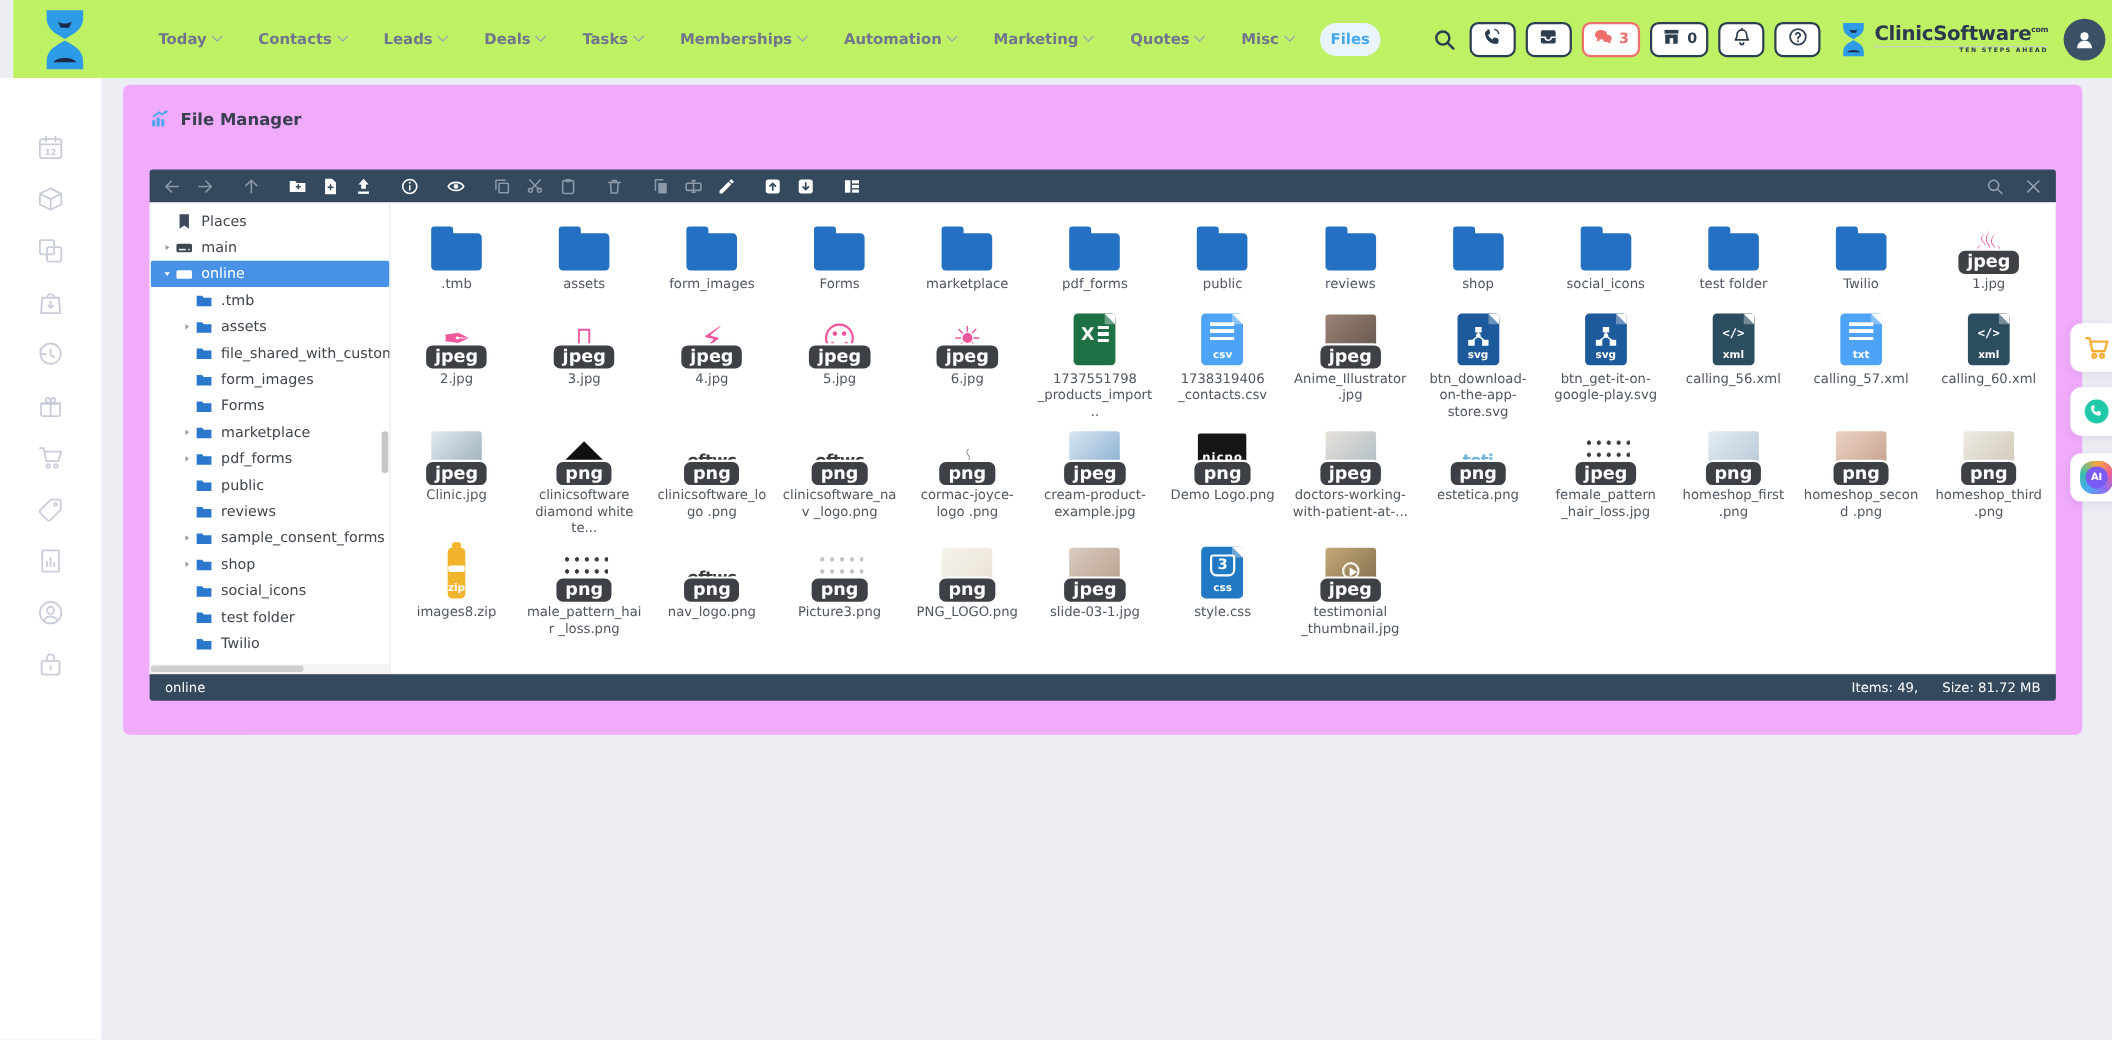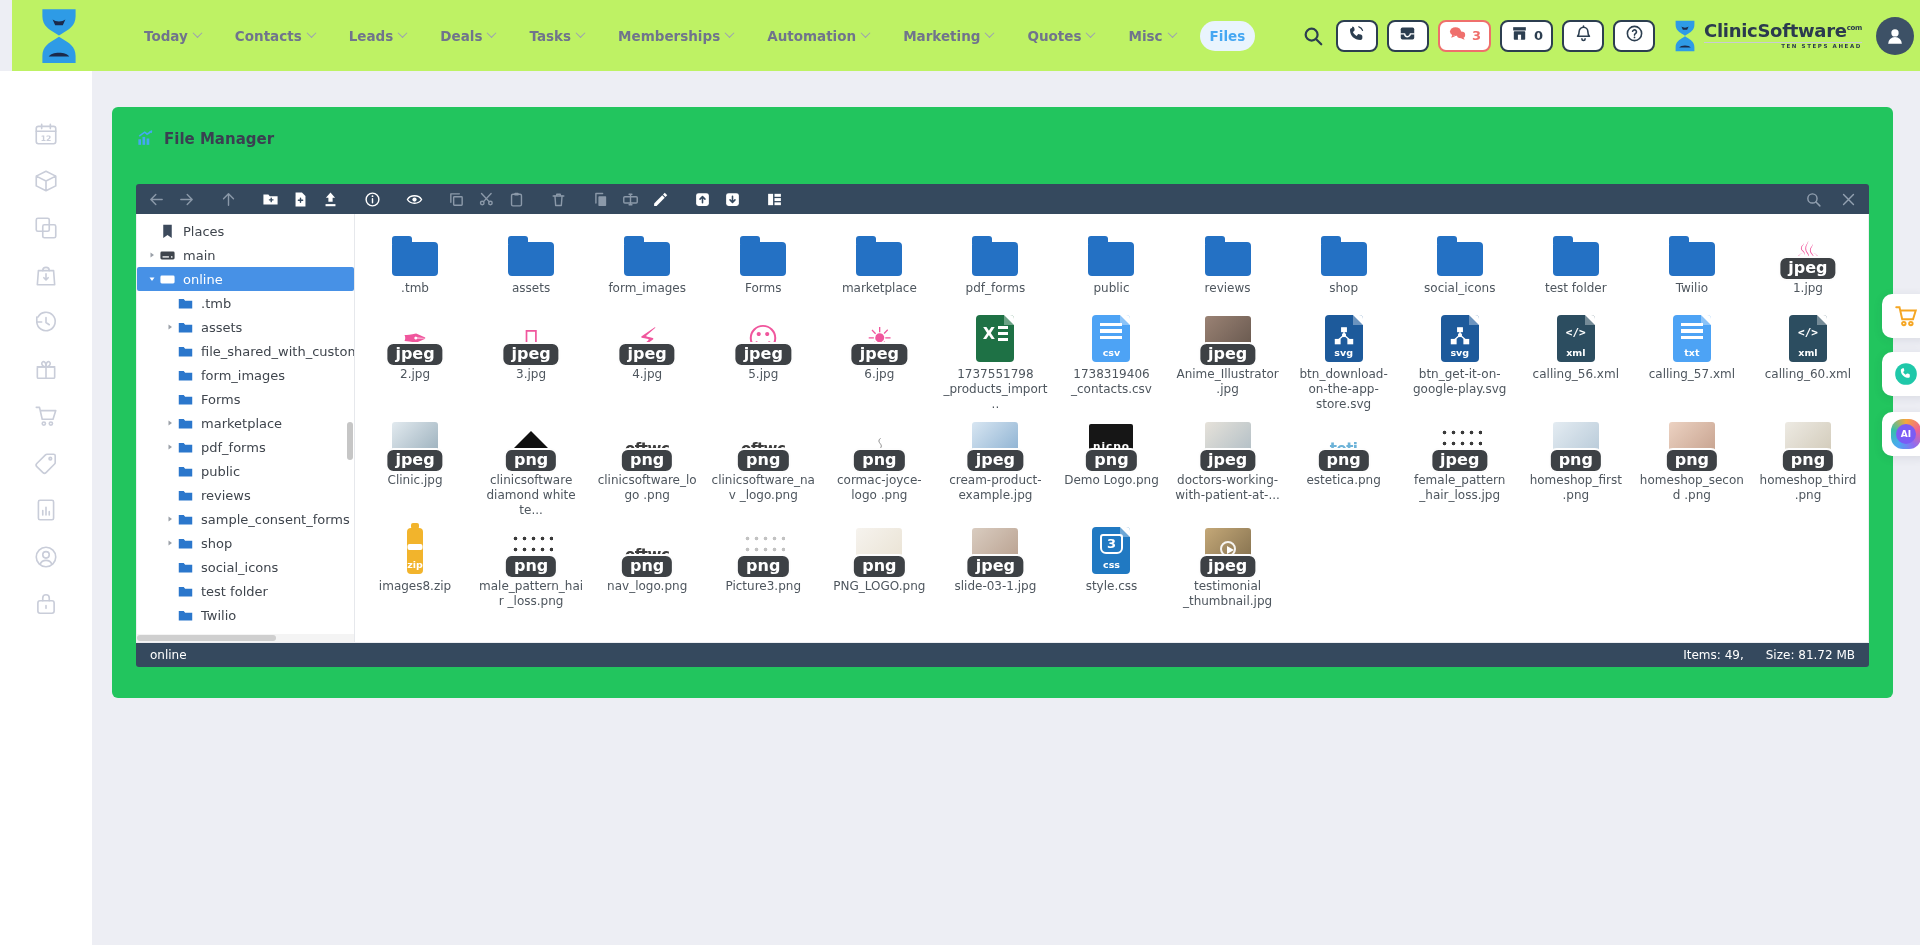--- a/index.html
+++ b/index.html
@@ -35,21 +35,21 @@
   .avatar svg { width:22px; height:22px; }
 
   
   .sidebar { position:absolute; left:0; top:71px; width:92px; height:874px; background:#fff; display:flex;
     flex-direction:column; align-items:center; padding-top:50px; gap:21px; z-index:4; }
   .side-ico { width:26px; height:26px; color:#c9cdd9; cursor:pointer; flex:0 0 auto; }
   .side-ico svg { width:26px; height:26px; }
 
   
   .content { position:absolute; left:92px; top:71px; width:1828px; height:874px; background:#edeef4; }
-  .card { position:absolute; left:20px; top:36px; width:1781px; height:591px; background:#22c55e; border-radius:6px; }
+  .card { position:absolute; left:20px; top:6px; width:1781px; height:591px; background:#f0abfc; border-radius:6px; }
   .card-h { display:flex; align-items:center; gap:9px; padding:22px 24px 36px; }
   .card-h svg { width:19px; height:19px; }
   .card-title { font-size:15px; font-weight:700; color:#3a4051; }
 
   .fm { margin:0 24px; }
   .fm-toolbar { height:30px; background:#35495e; border-radius:3px 3px 0 0; display:flex; align-items:center;
     padding:0 12px; }
   .ticons { display:flex; align-items:center; gap:13px; }
   .tico { width:17px; height:17px; color:#fff; cursor:pointer; }
   .tico.dim { color:#8b99a9; }

